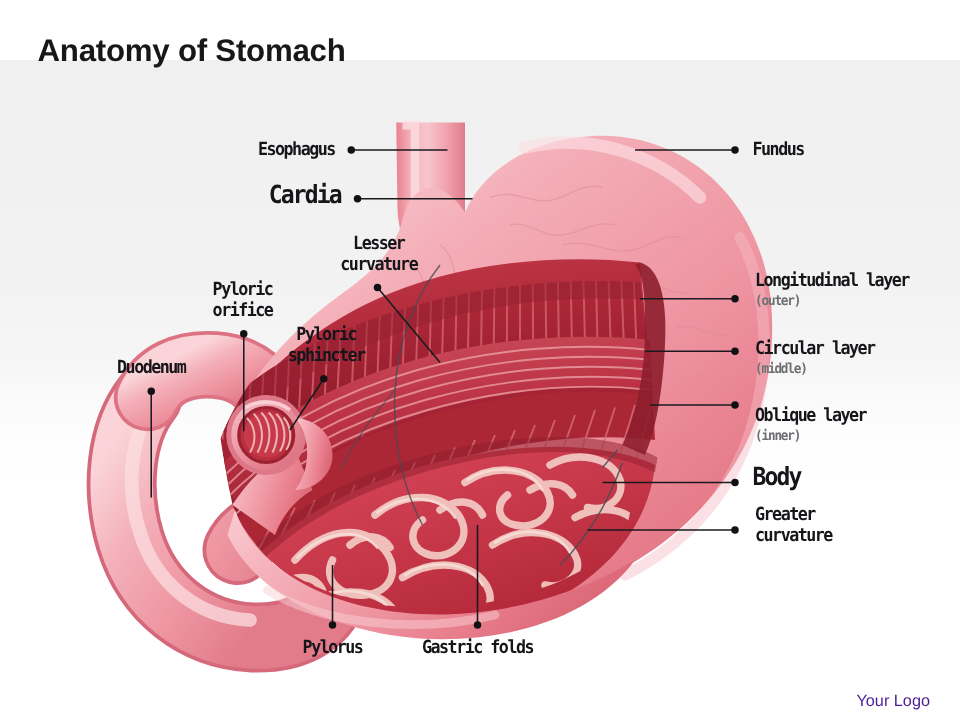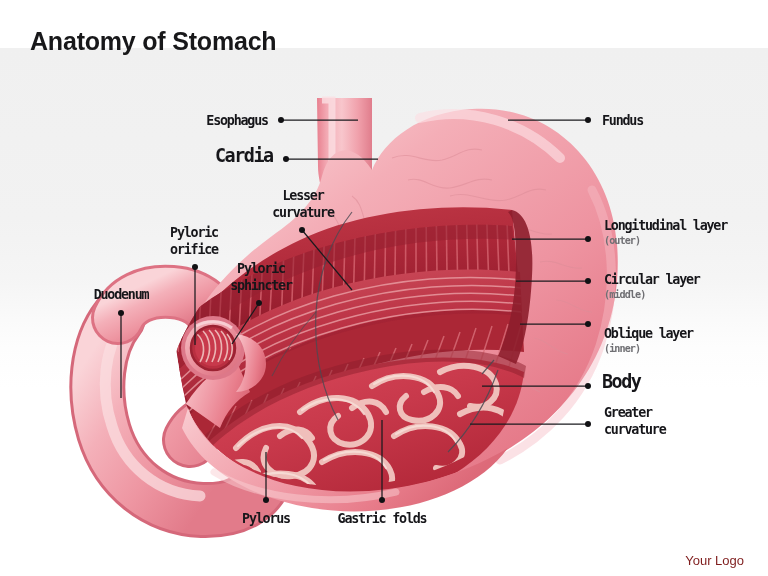--- a/index.html
+++ b/index.html
@@ -26,21 +26,21 @@
     position:absolute;left:30px;top:3px;
     font-size:25px;font-weight:bold;color:#18181a;
     letter-spacing:-0.2px;
     font-family:"Liberation Sans", sans-serif;
     margin-top:24px;
   }
 
   
   .logo{
     position:absolute;right:24px;bottom:8px;
-    font-size:13px;color:#7f1d1d;
+    font-size:13px;color:#4c1d95;
     font-family:"Liberation Sans", sans-serif;
   }
 
   
   .lbl{
     position:absolute;
     font-family:"DejaVu Sans Mono", monospace;
     font-weight:bold;
     color:#16161a;
     font-size:14.5px;

